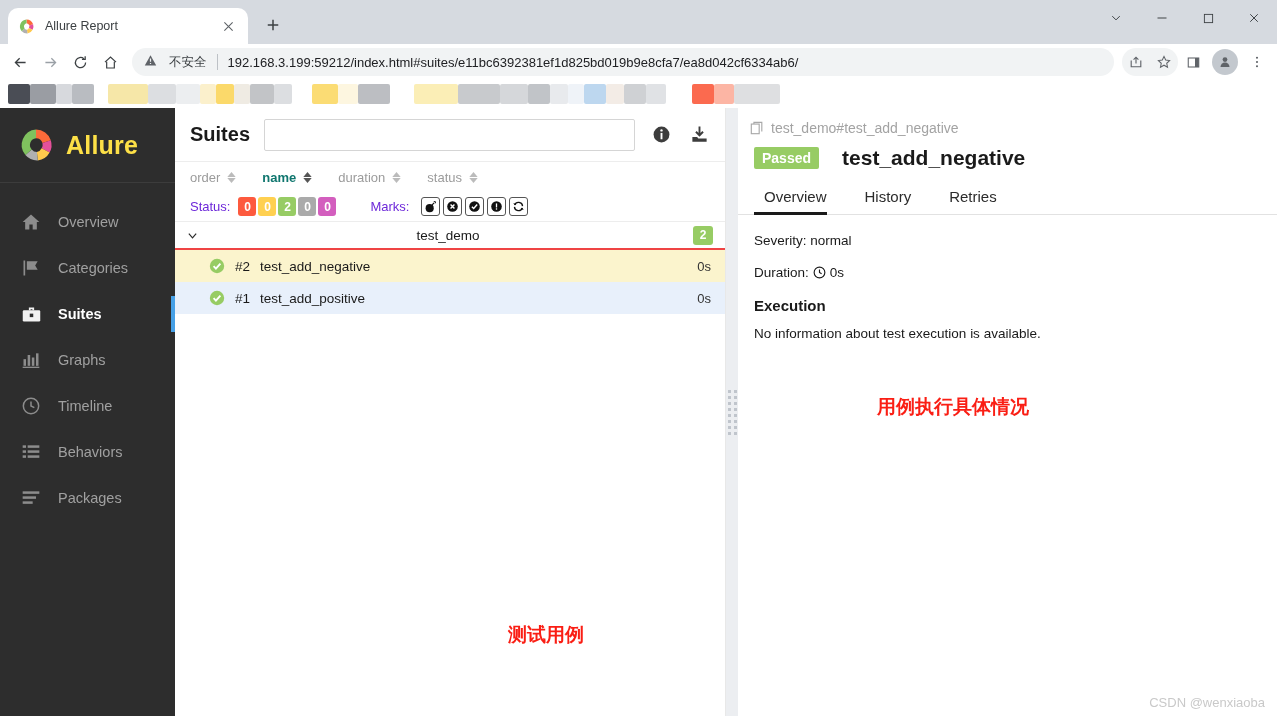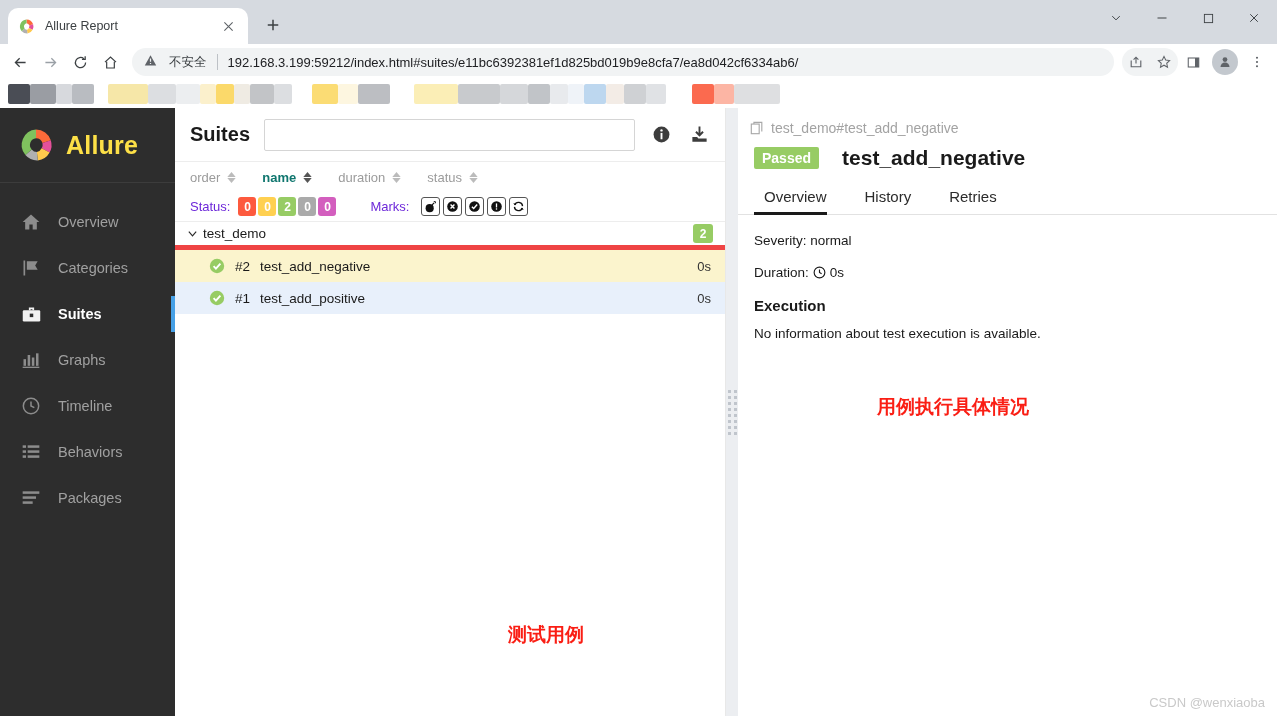--- a/index.html
+++ b/index.html
@@ -151,21 +151,22 @@
   }
   .marks { display: flex; gap: 3px; margin-left: 4px; }
   .mark {
     width: 19px; height: 19px; border: 1px solid #555; border-radius: 3px;
     display: flex; align-items: center; justify-content: center; background: #fff;
   }
 
   .tree { flex: 1; overflow: hidden; position: relative; }
   .tree-node {
     height: 28px; display: flex; align-items: center; padding: 0 12px 0 12px;
-    border-bottom: 5px solid #ef4444;
+    border-bottom: 2px solid #ef4444;
+    text-align: center;
   }
   .caret { width: 16px; flex: 0 0 16px; display: flex; align-items: center; color: #333; }
   .node-label { font-size: 13.5px; color: #1a1a1a; flex: 1; }
   .node-count {
     min-width: 20px; height: 19px; background: #97cc64; color: #fff; border-radius: 3px;
     font-size: 12px; font-weight: bold; display: flex; align-items: center;
     justify-content: center; padding: 0 5px;
   }
   .test-row {
     height: 32px; display: flex; align-items: center; padding-left: 34px;

